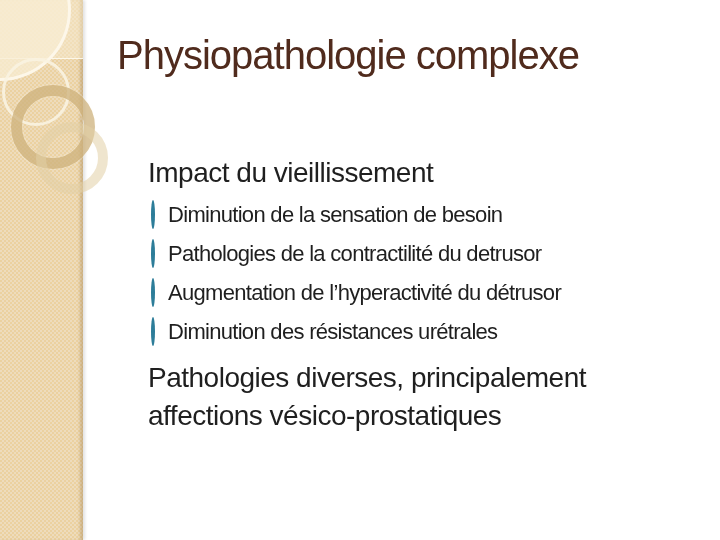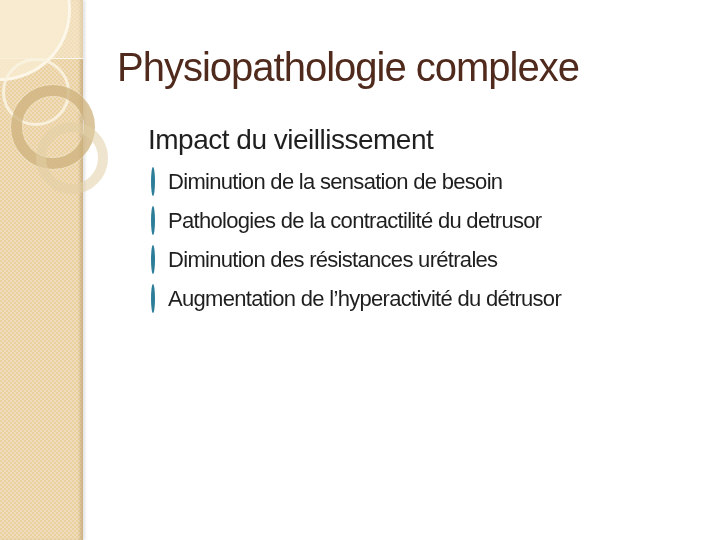--- a/index.html
+++ b/index.html
@@ -45,28 +45,28 @@
     position:absolute;left:11px;top:85px;width:84px;height:84px;border-radius:50%;
     border:11px solid var(--ring-tan);box-sizing:border-box;
     box-shadow:inset 0 0 2px rgba(255,250,235,0.8), 0 0 2px rgba(255,250,235,0.8);
   }
   .ring2{
     position:absolute;left:36px;top:122px;width:72px;height:72px;border-radius:50%;
     border:10px solid rgba(226,208,165,0.55);box-sizing:border-box;
   }
   
   .title{
-    position:absolute;left:117px;top:42px;width:580px;margin:0;
+    position:absolute;left:117px;top:30px;width:580px;margin:0;
     font-size:40px;line-height:50px;font-weight:400;letter-spacing:-1px;
     color:var(--title-color);
   }
   
   .content{position:absolute;left:118px;top:118px;width:570px;color:var(--body-color);}
   .row{display:flex;align-items:flex-start;}
-  .row.l1{font-size:28px;letter-spacing:-0.5px;line-height:44px;}
+  .row.l1{font-size:28px;letter-spacing:-0.5px;line-height:44px;margin-top:33px;}
   .row.l1.multi{line-height:38px;margin-top:8px;}
   .row.l2{font-size:22px;letter-spacing:-0.7px;line-height:39px;}
   .marker{flex:0 0 auto;display:block;}
   .l1 .marker{width:30px;}
   .l2 .marker{width:50px;}
   .dot{width:9px;height:9px;border-radius:50%;background:var(--accent);margin-left:12px;margin-top:17px;}
   .l1.multi .dot{margin-top:14px;}
   .ringb{width:10px;height:10px;border-radius:50%;border:2px solid var(--accent);
     box-sizing:border-box;margin-left:33px;margin-top:15px;background:transparent;}
   .btext{flex:1 1 auto;}
@@ -96,20 +96,24 @@
       <div class="row l2">
         <span class="marker"><span class="ringb"></span></span>
         <span class="btext">Diminution de la sensation de besoin</span>
       </div>
       <div class="row l2">
         <span class="marker"><span class="ringb"></span></span>
         <span class="btext">Pathologies de la contractilité du detrusor</span>
       </div>
       <div class="row l2">
         <span class="marker"><span class="ringb"></span></span>
-        <span class="btext">Diminution des résistances urétrales</span>
+        <span class="btext">Augmentation de l’hyperactivité du détrusor</span>
       </div>
       <div class="row l2">
         <span class="marker"><span class="ringb"></span></span>
-        <span class="btext">Augmentation de l’hyperactivité du détrusor</span>
+        <span class="btext">Diminution des résistances urétrales</span>
+      </div>
+      <div class="row l1 multi">
+        <span class="marker"><span class="dot"></span></span>
+        <span class="btext">Pathologies diverses, principalement affections vésico-prostatiques</span>
       </div>
     </div>
 </div>
 
 </body></html>

